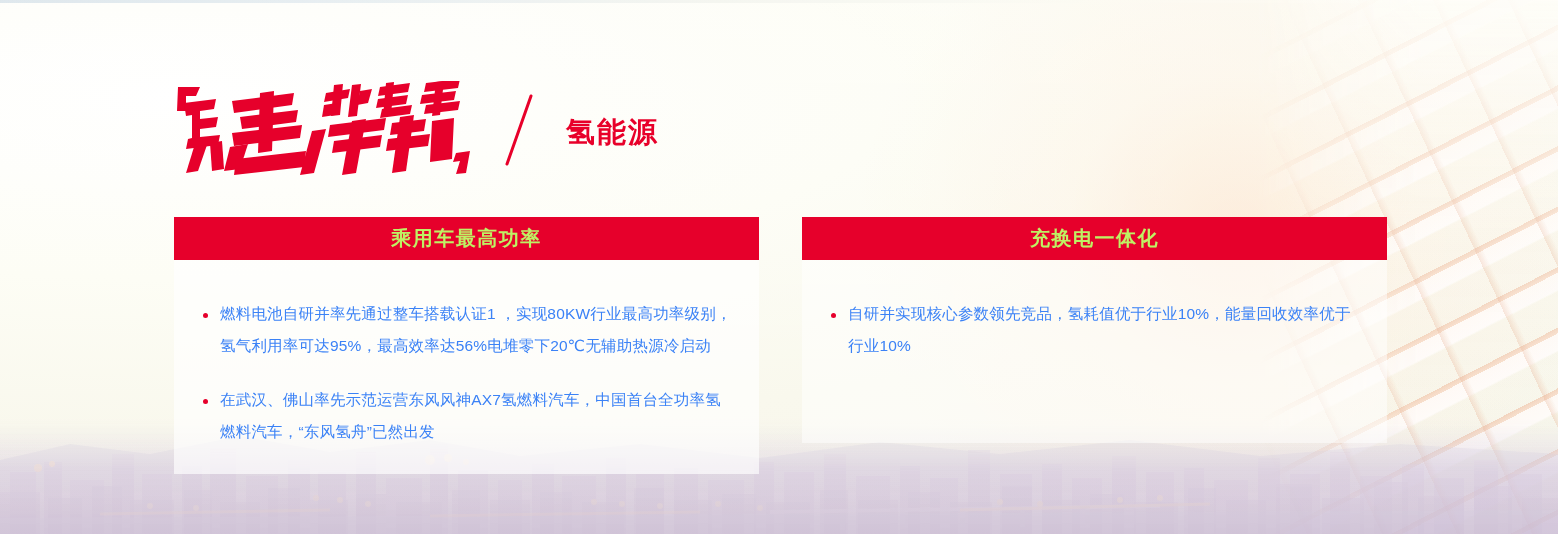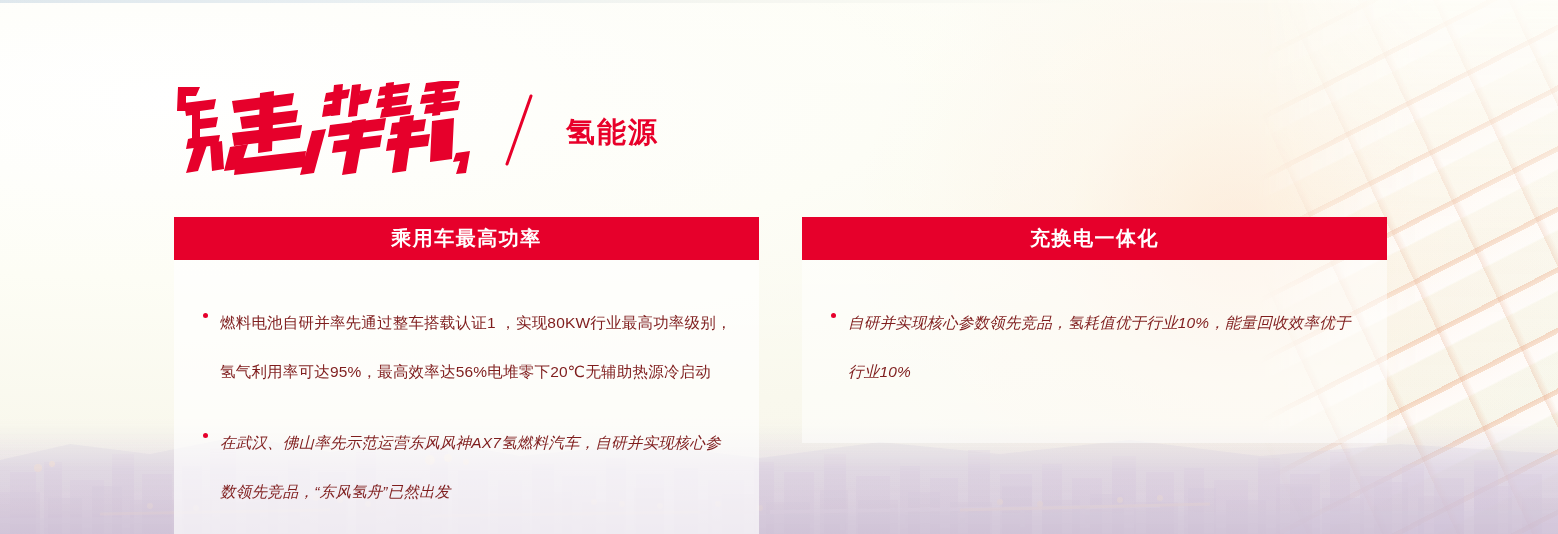--- a/index.html
+++ b/index.html
@@ -123,43 +123,43 @@
     display:flex; gap:43px;
   }
   .card{
     width:585px;
     display:flex; flex-direction:column;
   }
   .card-header{
     height:43px;
     background:#e6002b;
     display:flex; align-items:center; justify-content:center;
-    color:#ffffff;
+    color:#bef264;
     font-size:20px;
     font-weight:bold;
     letter-spacing:1.5px;
   }
   .card-body{
     background:rgba(255,255,255,.66);
     min-height:183px;
     padding:38px 26px 26px 26px;
   }
   .card-body.right{ background:rgba(255,255,255,.52); }
 
   ul.bullets{ list-style:none; }
   ul.bullets li{
     position:relative;
     padding-left:20px;
     margin-bottom:22px;
-    color:#7f1d1d;
+    color:#3b82f6;
     font-size:15.5px;
-    line-height:49px;
+    line-height:32px;
     letter-spacing:.2px;
   }
-  ul.bullets li:last-child{ margin-bottom:0;font-style:italic; }
+  ul.bullets li:last-child{ margin-bottom:0; }
   ul.bullets li::before{
     content:"";
     position:absolute;
     left:3px; top:15px;
     width:5px; height:5px;
     border-radius:50%;
     background:#e6002b;
   }
 </style>
 </head>
@@ -378,21 +378,21 @@
     <div class="sub-title">氢能源</div>
   </div>
 
   <div class="cards">
 
     <div class="card">
       <div class="card-header">乘用车最高功率</div>
       <div class="card-body">
         <ul class="bullets">
           <li>燃料电池自研并率先通过整车搭载认证1 ，实现80KW行业最高功率级别，氢气利用率可达95%，最高效率达56%电堆零下20℃无辅助热源冷启动</li>
-          <li>在武汉、佛山率先示范运营东风风神AX7氢燃料汽车，自研并实现核心参数领先竞品，“东风氢舟”已然出发</li>
+          <li>在武汉、佛山率先示范运营东风风神AX7氢燃料汽车，中国首台全功率氢燃料汽车，“东风氢舟”已然出发</li>
         </ul>
       </div>
     </div>
 
     <div class="card">
       <div class="card-header">充换电一体化</div>
       <div class="card-body right">
         <ul class="bullets">
           <li>自研并实现核心参数领先竞品，氢耗值优于行业10%，能量回收效率优于行业10%</li>
         </ul>

